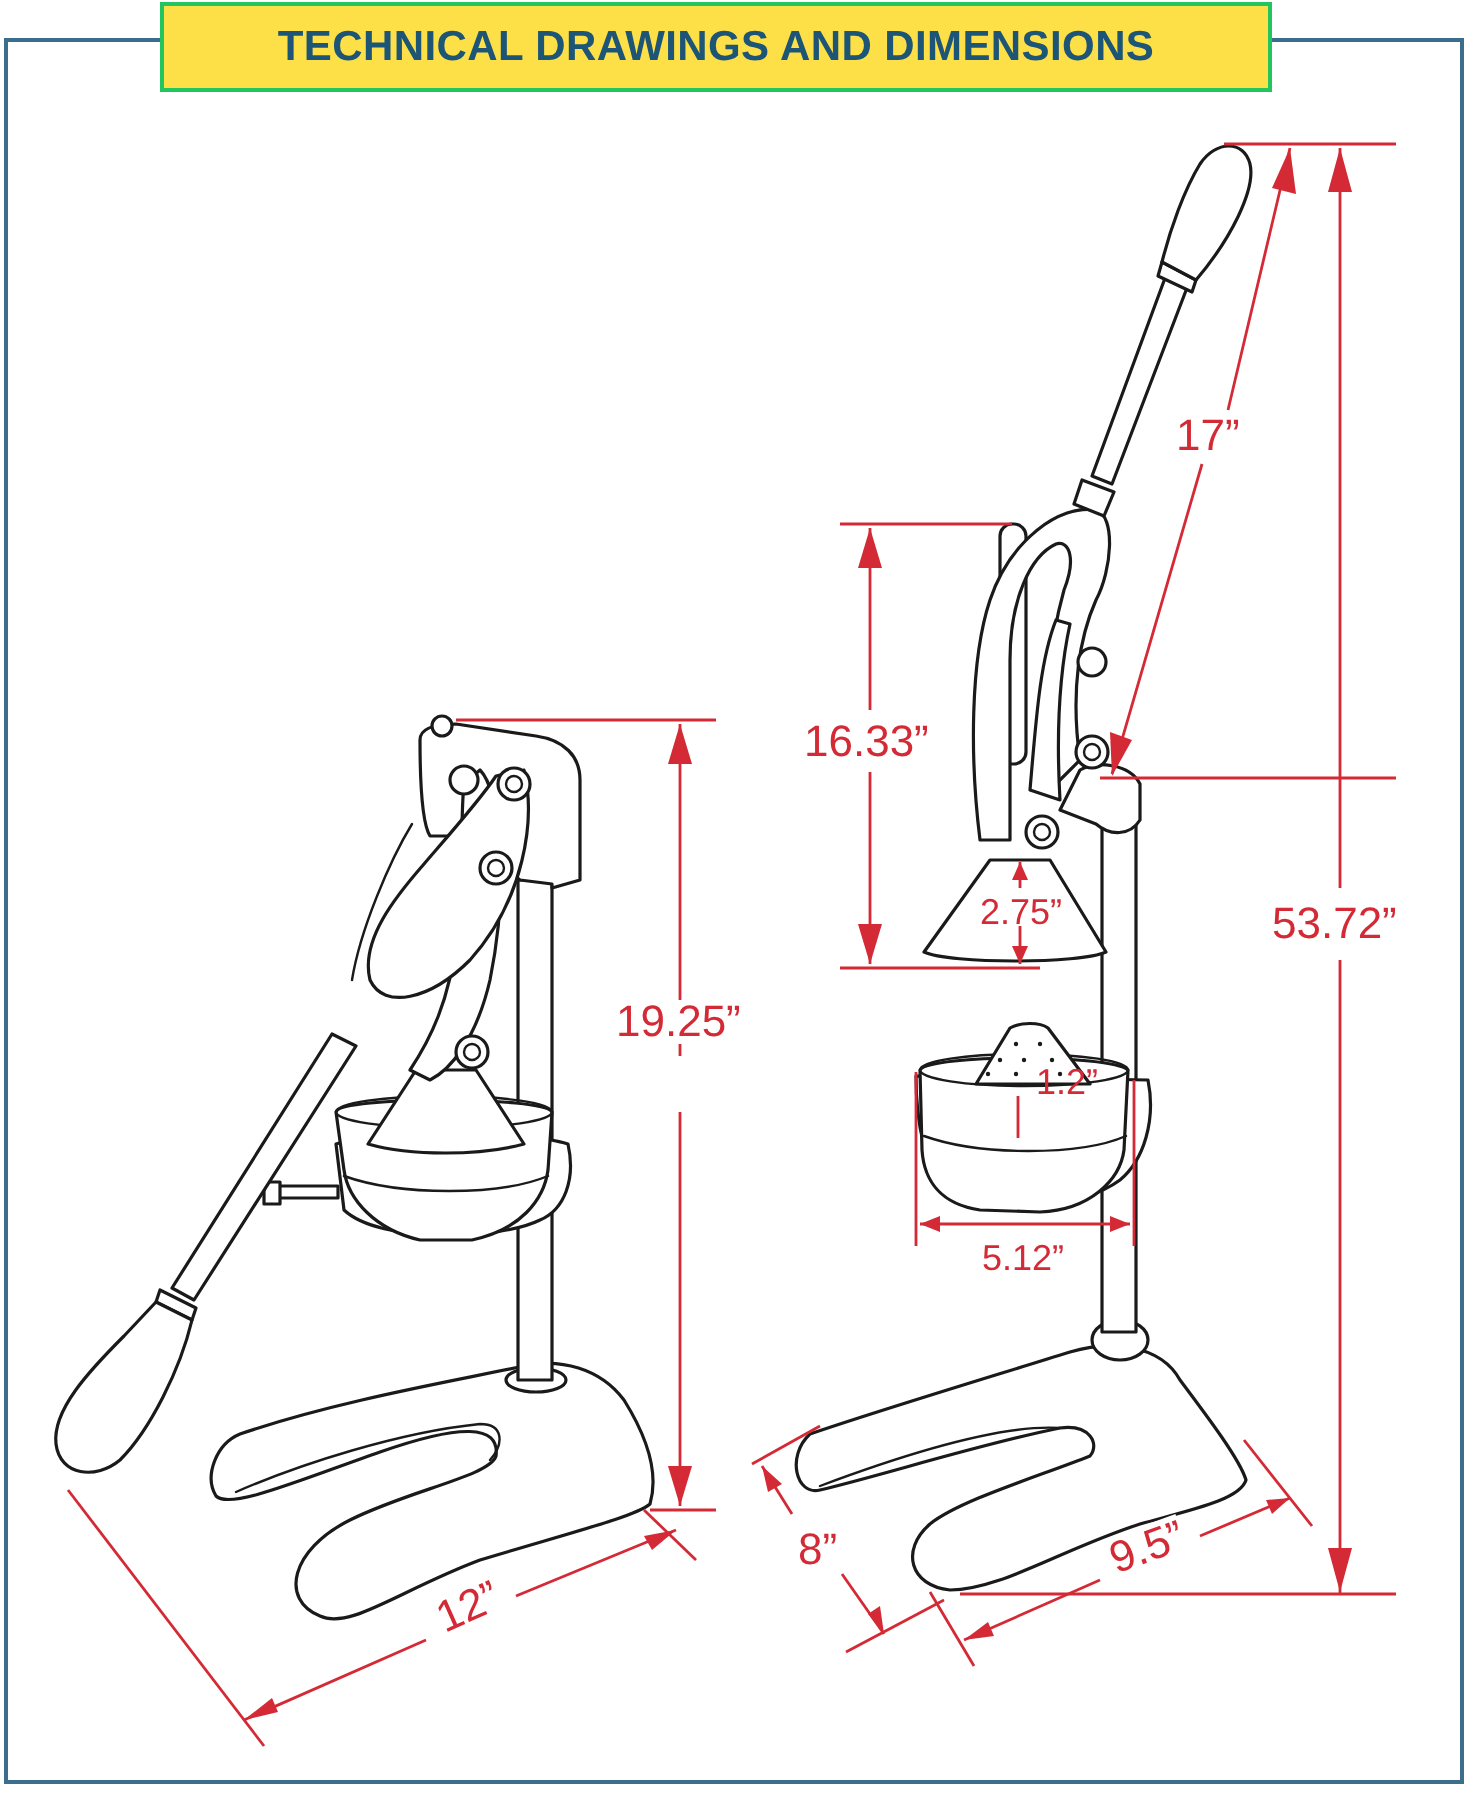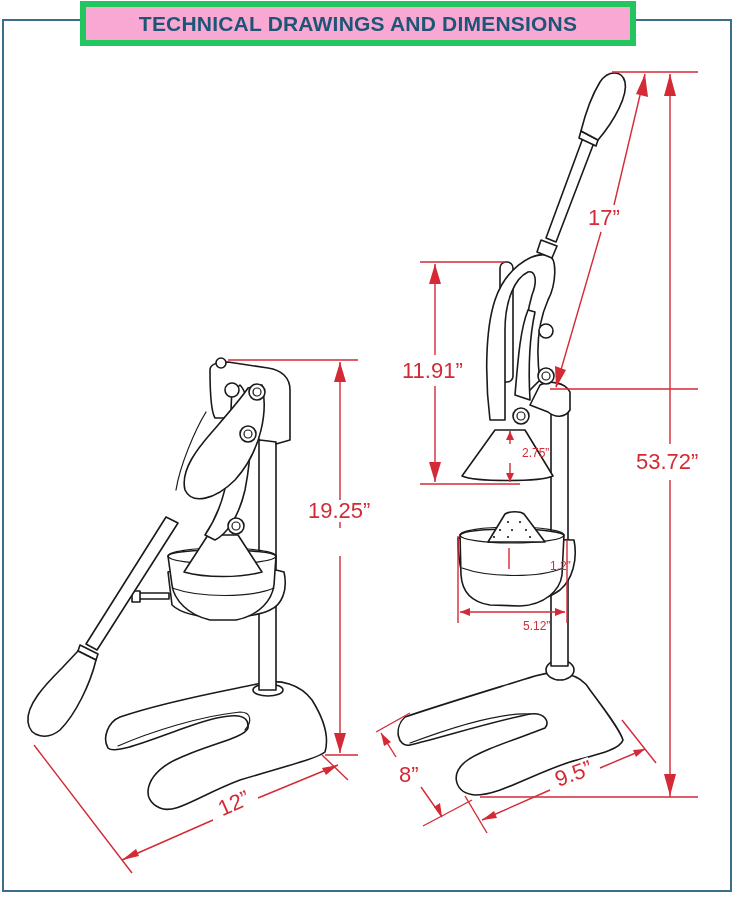--- a/index.html
+++ b/index.html
@@ -1,32 +1,32 @@
 <!DOCTYPE html>
 <html><head>
 <meta charset="utf-8">
 <style>
   html, body { margin: 0; padding: 0; background: #ffffff; }
   body { width: 736px; height: 897px; position: relative; overflow: hidden;
          font-family: "Liberation Sans", sans-serif; }
   .frame { position: absolute; left: 2px; top: 19px; width: 730px; height: 873px;
            border: 2px solid #3b6e8c; box-sizing: border-box; }
   .title-box { position: absolute; left: 80px; top: 1px; width: 556px; height: 45px;
-               background: #f9a8d4; border: 6px solid #22c55e; box-sizing: border-box;
+               background: #fde047; border: 2px solid #22c55e; box-sizing: border-box;
                display: flex; align-items: center; justify-content: center; }
   .title-text { color: #1d5577; font-weight: bold; font-size: 21px; letter-spacing: 0.2px; }
   svg.drawing { position: absolute; left: 0; top: 0; width: 736px; height: 897px; }
   .ink { fill: #ffffff; stroke: #1a1a1a; stroke-width: 1.6; stroke-linejoin: round; stroke-linecap: round; }
   .ink-thin { fill: none; stroke: #1a1a1a; stroke-width: 1.2; stroke-linecap: round; }
   .dim { stroke: #d42a36; stroke-width: 1.4; fill: none; }
   .arrow { fill: #d42a36; stroke: none; }
   .dim-label { position: absolute; color: #d42a36; font-family: "Liberation Sans", sans-serif;
                background: #ffffff; line-height: 1; white-space: nowrap; }
   .lbl-lg { font-size: 22px; }
-  .lbl-sm { font-size: 12px; background: transparent; margin-left: 32px; }
+  .lbl-sm { font-size: 18px; background: transparent; }
 </style>
 </head>
 <body>
 
 <div class="frame"></div>
 <div class="title-box">
   <span class="title-text">TECHNICAL DRAWINGS AND DIMENSIONS</span>
 </div>
 
 <svg class="drawing" viewBox="0 0 736 897" xmlns="http://www.w3.org/2000/svg">
@@ -186,18 +186,18 @@
     <polygon class="arrow" points="482,820 494,811 497,818"></polygon>
     <polygon class="arrow" points="645,749 633,750 636,757"></polygon>
   </g>
 </svg>
 
 <span class="dim-label lbl-lg" style="left:308px; top:500px;">19.25”</span>
 <span class="dim-label lbl-lg" style="left:215px; top:800px; transform: rotate(-24deg); transform-origin: left top;">12”</span>
 
 <span class="dim-label lbl-lg" style="left:636px; top:451px;">53.72”</span>
 <span class="dim-label lbl-lg" style="left:588px; top:207px;text-align:center;">17”</span>
-<span class="dim-label lbl-lg" style="left:402px; top:360px;">11.91”</span>
+<span class="dim-label lbl-lg" style="left:402px; top:360px;">16.33”</span>
 <span class="dim-label lbl-sm" style="left:490px; top:447px;">2.75”</span>
-<span class="dim-label lbl-sm" style="left:518px; top:560px;">1.2”</span>
+<span class="dim-label lbl-sm" style="left:518px; top:532px;">1.2”</span>
 <span class="dim-label lbl-sm" style="left:491px; top:620px;">5.12”</span>
 <span class="dim-label lbl-lg" style="left:399px; top:764px;">8”</span>
 <span class="dim-label lbl-lg" style="left:552px; top:770px; transform: rotate(-20deg); transform-origin: left top;">9.5”</span>
 
 </body></html>

